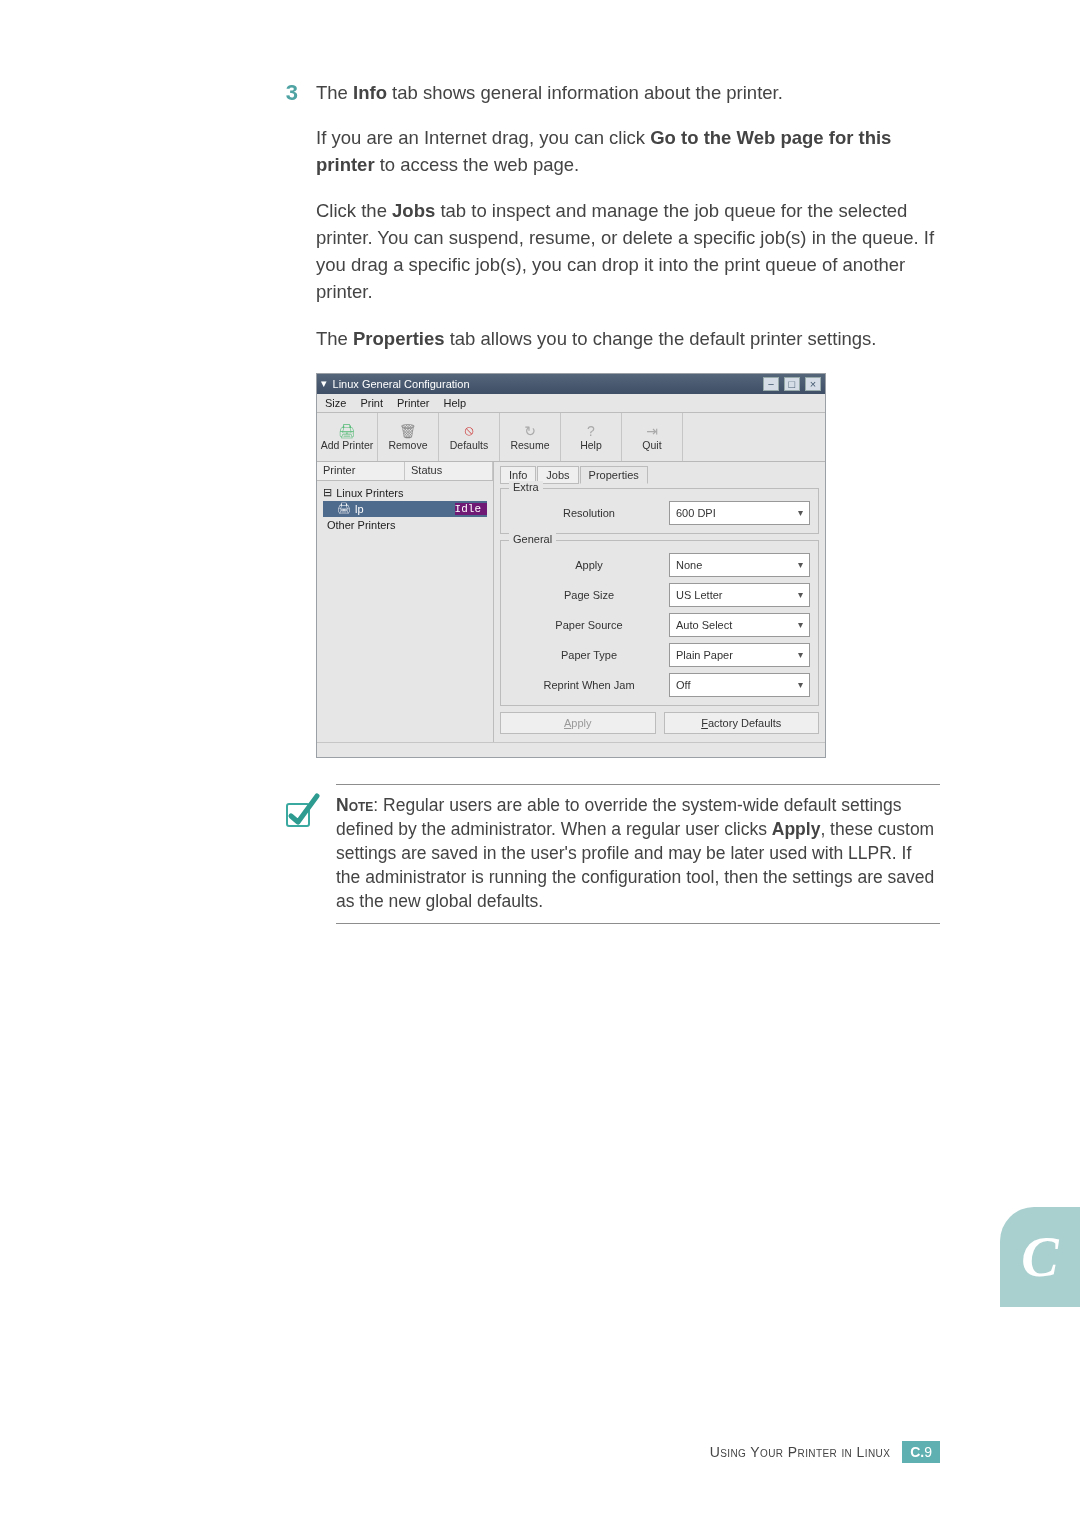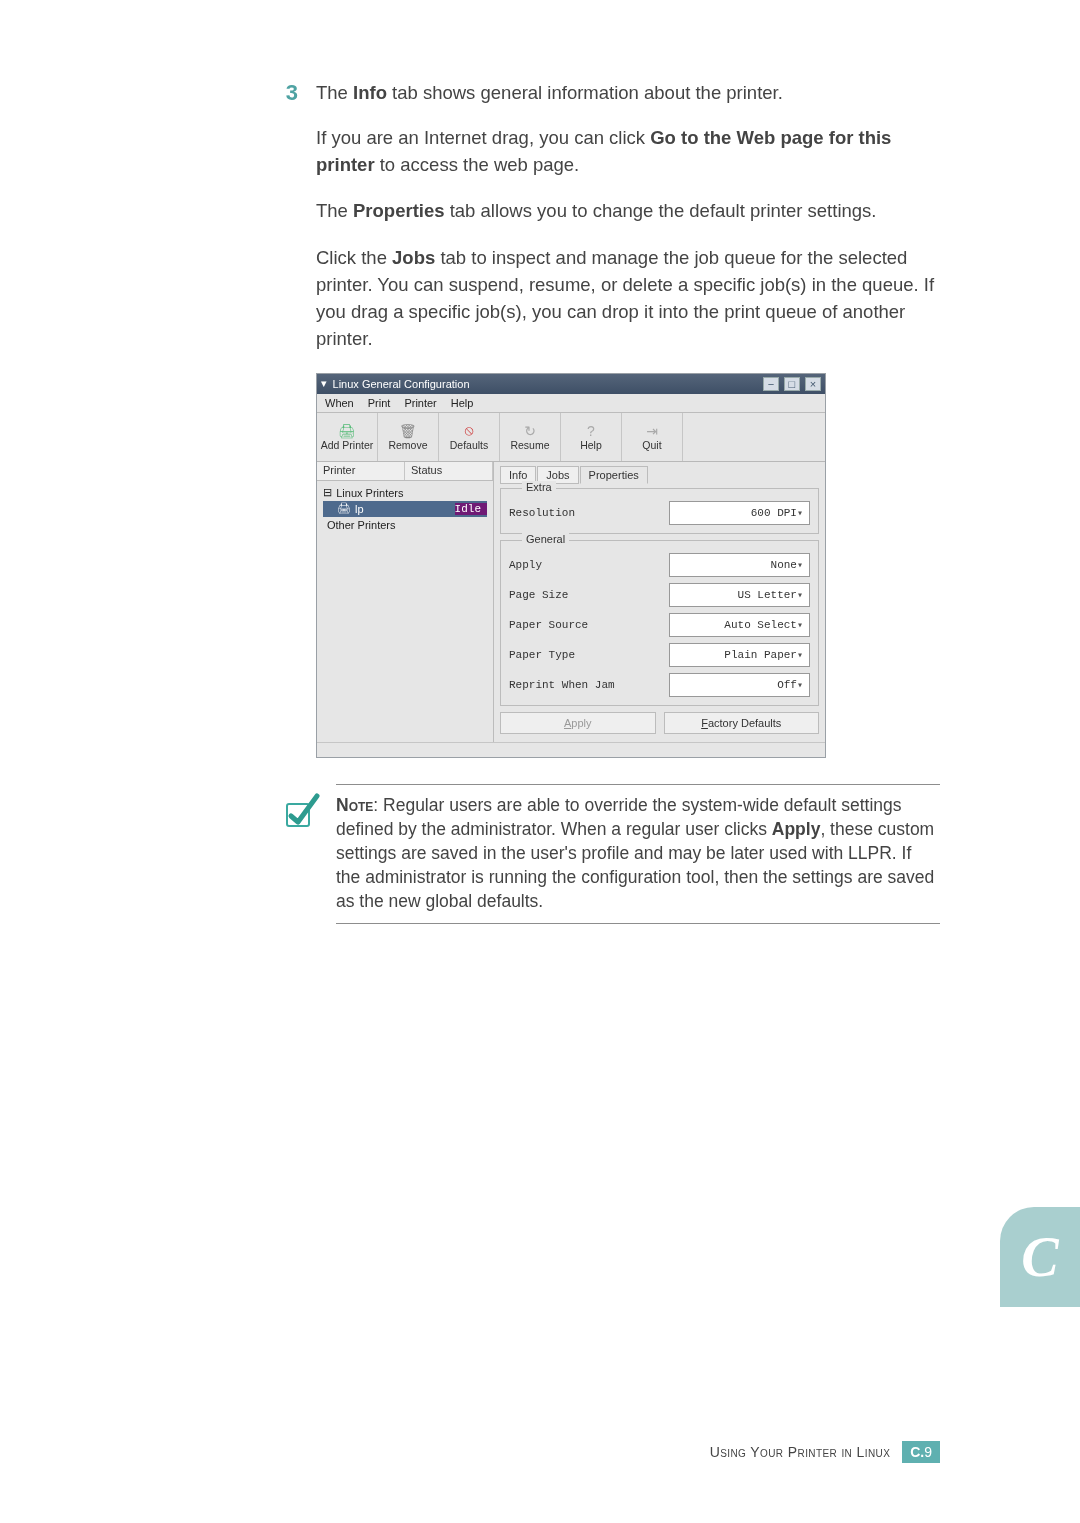--- a/index.html
+++ b/index.html
@@ -142,44 +142,43 @@
   .group {
     border:1px solid #bcbcbc;
     margin-bottom:6px;
     padding:6px 8px 8px 8px;
     position:relative;
     background:#e6e6e6;
   }
   .group-title {
     position:absolute;
     top:-8px;
-    left:21px;
+    left:8px;
     background:#e6e6e6;
     padding:0 4px;
     font-size:11px;
     color:#333;
   }
   .field {
     display:flex;
     align-items:center;
     height:24px;
     margin-top:6px;
     font-size:11px;
   }
-  .field .lbl { width:160px; color:#333;font-family:Liberation Mono, monospace; }
+  .field .lbl { width:160px; text-align:center; color:#333; }
   .field .sel {
     flex:1;
     display:flex;
-    justify-content:flex-end;
+    justify-content:space-between;
     align-items:center;
     border:1px solid #999;
     background:#fff;
     padding:2px 6px;
     height:18px;
-    font-family:Liberation Mono, monospace;
   }
   .field .sel .caret {
     font-size:10px;
     color:#555;
   }
   .bottom-btns {
     display:flex;
     gap:8px;
     margin-top:6px;
   }
@@ -272,42 +271,42 @@
     <div class="step-text">
       <span>The </span><b>Info</b><span> tab shows general information about the printer.</span>
     </div>
   </div>
 
   <p class="para">
     <span>If you are an Internet drag, you can click </span><b>Go to the Web page for this printer</b><span> to access the web page.</span>
   </p>
 
   <p class="para">
+    <span>Click the </span><b>Jobs</b><span> tab to inspect and manage the job queue for the selected printer. You can suspend, resume, or delete a specific job(s) in the queue. If you drag a specific job(s), you can drop it into the print queue of another printer.</span>
+  </p>
+
+  <p class="para">
     <span>The </span><b>Properties</b><span> tab allows you to change the default printer settings.</span>
-  </p>
-
-  <p class="para">
-    <span>Click the </span><b>Jobs</b><span> tab to inspect and manage the job queue for the selected printer. You can suspend, resume, or delete a specific job(s) in the queue. If you drag a specific job(s), you can drop it into the print queue of another printer.</span>
   </p>
 
   <div class="shot">
     <div class="shot-title">
       <div class="left">
         <span>▾</span>
         <span>Linux General Configuration</span>
       </div>
       <div class="spacer"></div>
       <span class="winbtns">
         <span>−</span>
         <span>□</span>
         <span>×</span>
       </span>
     </div>
     <div class="menubar">
-      <span>When</span>
+      <span>Size</span>
       <span>Print</span>
       <span>Printer</span>
       <span>Help</span>
     </div>
     <div class="toolbar">
       <div class="tbbtn">
           <span class="ic">🖨</span>
           <span>Add Printer</span>
         </div>
       <div class="tbbtn remove">

